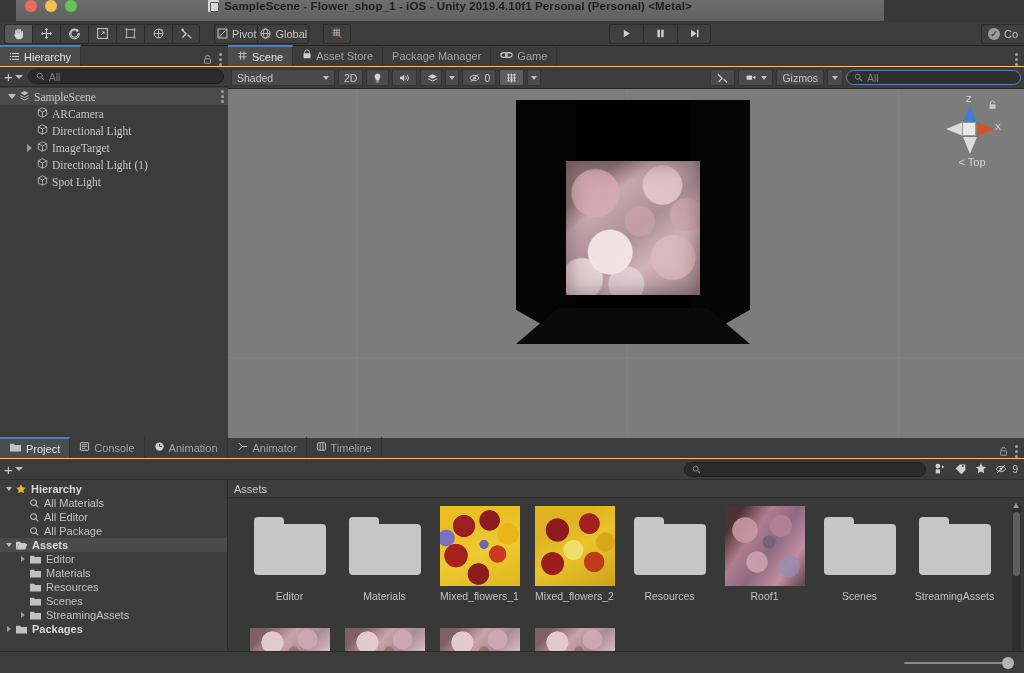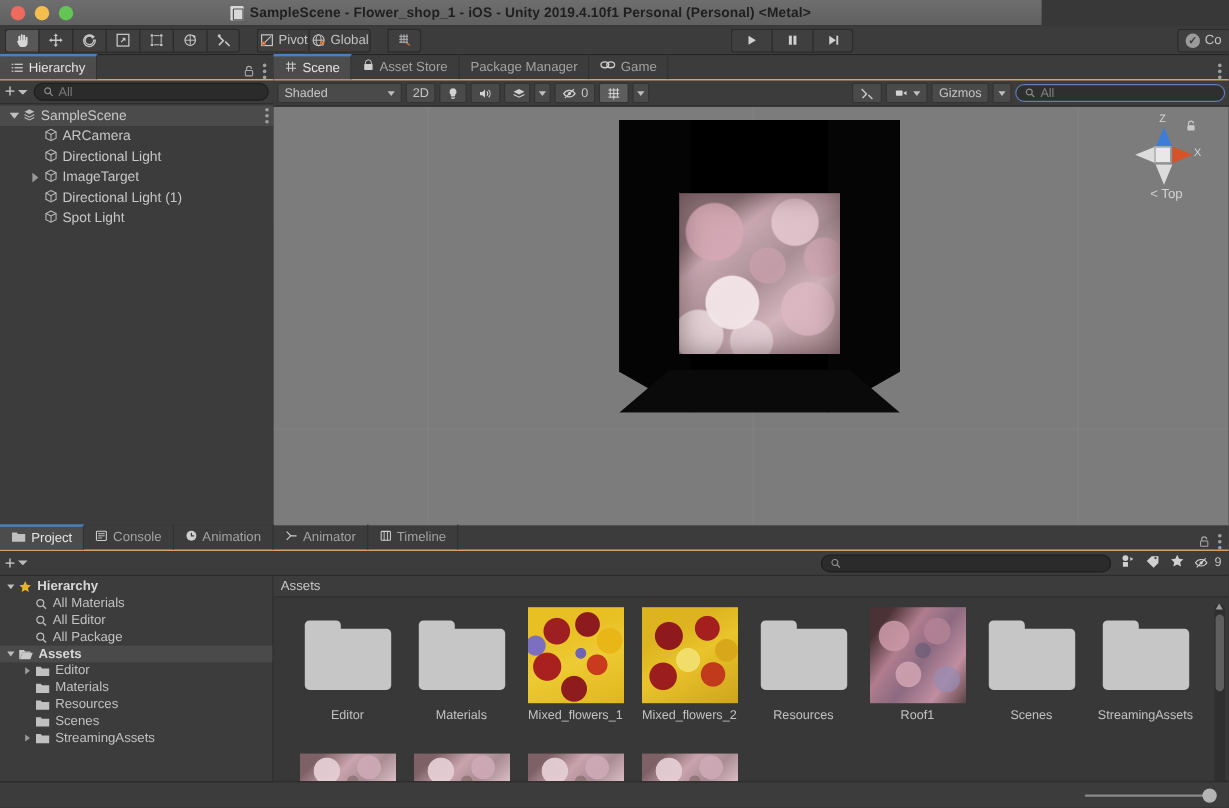--- a/index.html
+++ b/index.html
@@ -9,24 +9,24 @@
     font-family: "Liberation Sans", sans-serif;
     font-size: 11px;
     color: #b6b6b6;
     overflow: hidden;
     -webkit-font-smoothing: antialiased;
   }
   #app { position: relative; width: 1024px; height: 673px; }
 
   
   .titlebar {
-    position: absolute; left: 0; top: 0; width: 868px; height: 22px;
+    position: absolute; left: 16px; top: 0; width: 868px; height: 22px;
     background: linear-gradient(#6e6e6e, #606060);
     border-bottom: 1px solid #3a3a3a;
-    display: flex; align-items: center;
+    display: flex; align-items: flex-start;
   }
   .traffic { display: flex; gap: 8px; padding-left: 9px; }
   .tl { width: 12px; height: 12px; border-radius: 50%; }
   .tl.red { background: #ef6a5e; }
   .tl.yellow { background: #f5bf4f; }
   .tl.green { background: #62c554; }
   .title-text {
     position: absolute; left: 0; right: 0; text-align: center;
     font-size: 11.5px; font-weight: bold; color: #1f1f1f;
     letter-spacing: 0.1px;
@@ -107,21 +107,21 @@
   }
   .hier-list { background: #3c3c3c; padding-top: 1px; }
   .hrow {
     height: 17px; display: flex; align-items: center; font-size: 11.5px;
     color: #c7c7c7; padding-right: 4px; position: relative;
   }
   .hrow.sel { background: #4b4b4b; }
   .tri-d { width: 0; height: 0; border-left: 4px solid transparent; border-right: 4px solid transparent; border-top: 5px solid #c0c0c0; }
   .tri-r { width: 0; height: 0; border-top: 4px solid transparent; border-bottom: 4px solid transparent; border-left: 5px solid #9a9a9a; }
   .cube-ico { width: 13px; height: 13px; margin-right: 3px; }
-  .hrow .lbl { white-space: nowrap; }
+  .hrow .lbl { white-space: nowrap; font-family: Liberation Serif, serif; }
 
   
   #scenepanel { left: 228px; top: 46px; width: 796px; height: 392px; background: #383838; }
   .scene-toolbar {
     height: 22px; background: #3c3c3c; display: flex; align-items: center;
     padding: 0 3px; gap: 3px; border-bottom: 1px solid #232323;
   }
   .sbtn {
     height: 17px; background: #4a4a4a; border: 1px solid #343434; border-radius: 2px;
     display: flex; align-items: center; justify-content: center; gap: 3px;
@@ -855,20 +855,31 @@
             <span class="tw" style="margin-left:16px">
               <span class="tri-sm-r"></span>
             </span>
             <span style="display:flex;align-items:center;margin-right:4px">
               <svg width="13" height="11" viewBox="0 0 16 14">
                 <path d="M1 2.2h5l1.4 1.6H15V12H1z" fill="#c0c0c0"></path>
               </svg>
             </span>
             <span>StreamingAssets</span>
           </div>
+          <div class="prow hdr">
+            <span class="tw" style="margin-left:2px">
+              <span class="tri-sm-r"></span>
+            </span>
+            <span style="display:flex;align-items:center;margin-right:4px">
+              <svg width="13" height="11" viewBox="0 0 16 14">
+                <path d="M1 2.2h5l1.4 1.6H15V12H1z" fill="#c0c0c0"></path>
+              </svg>
+            </span>
+            <span>Packages</span>
+          </div>
         </div>
       <div class="proj-right">
         <div class="breadcrumb">
           <span>Assets</span>
         </div>
         <div class="grid-area">
           <div class="asset-row" id="asset-row-1">
               <div class="asset">
                 <div class="thumb">
                   <div class="folder-ico">

